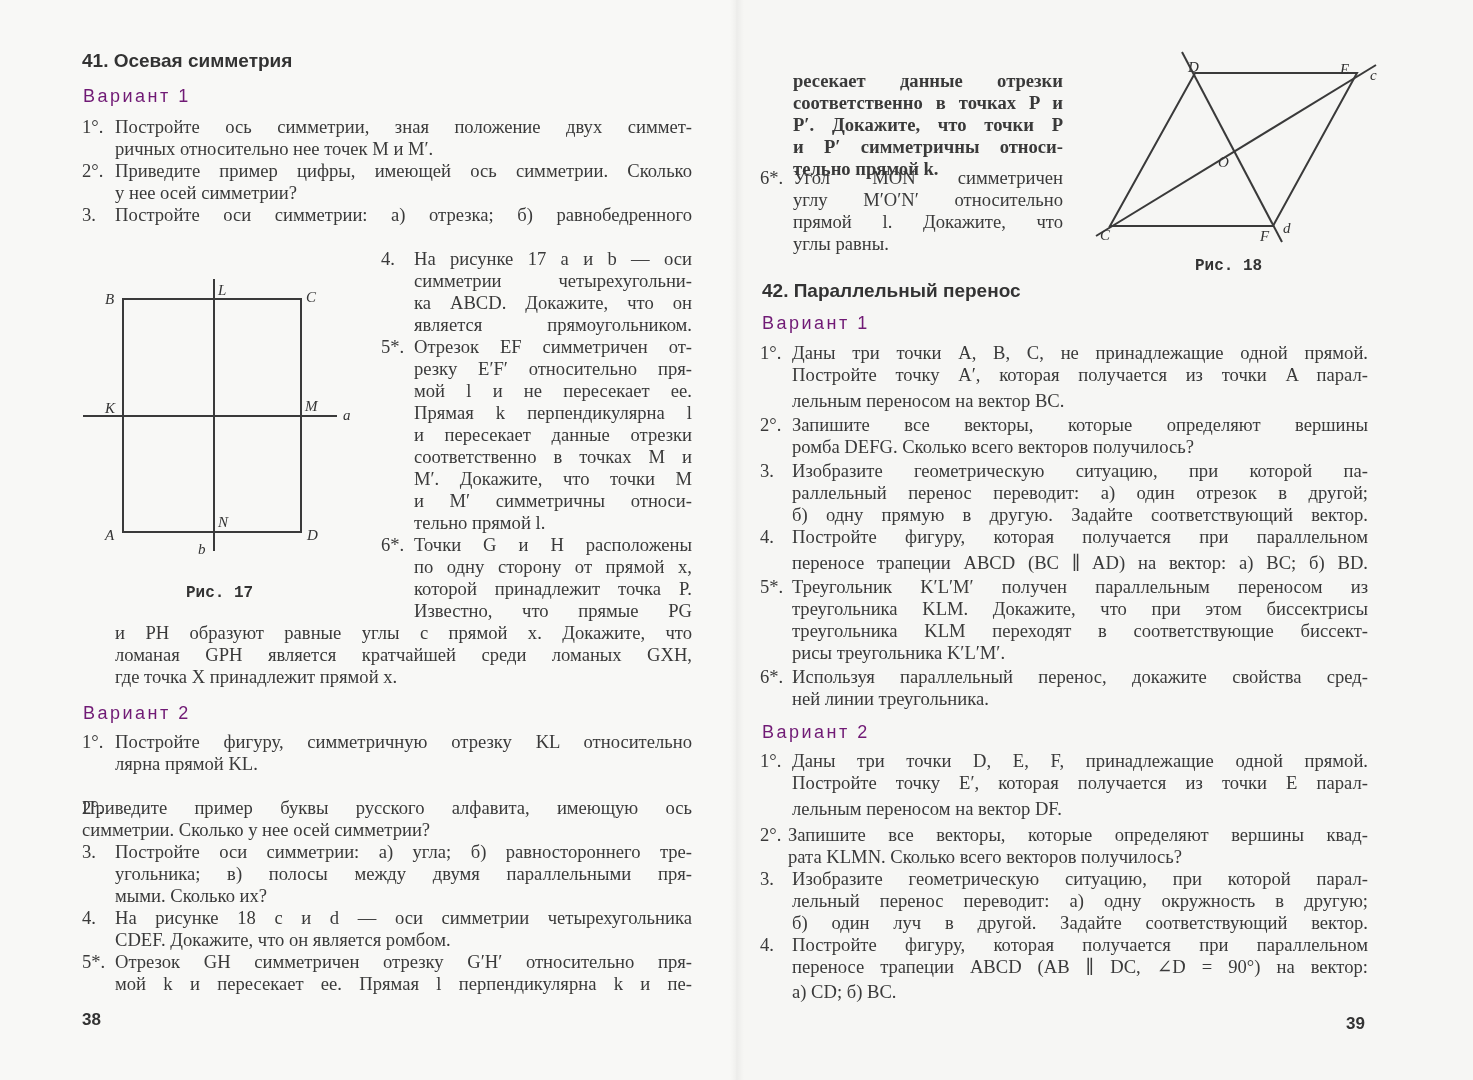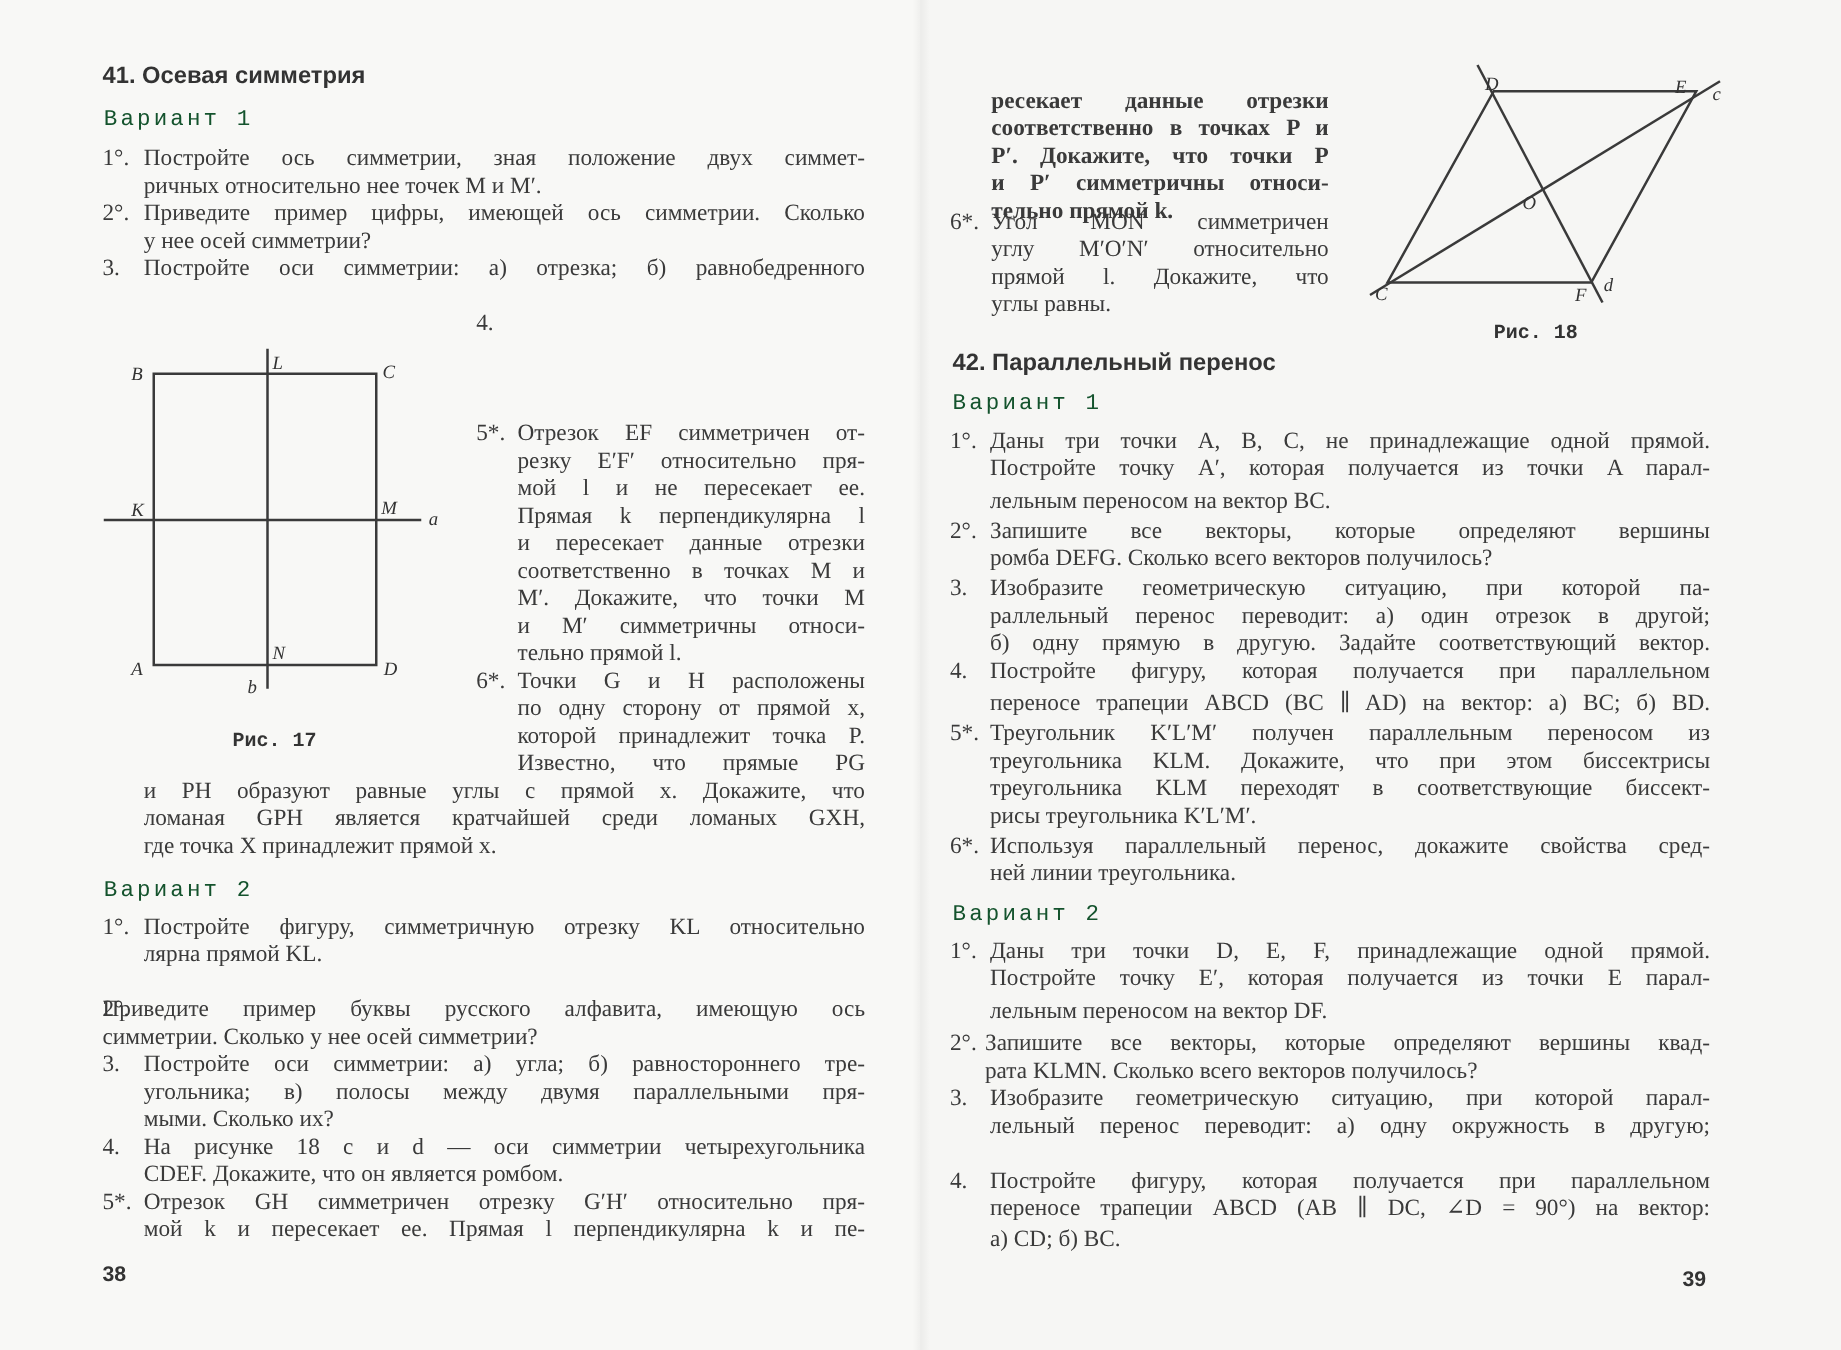--- a/index.html
+++ b/index.html
@@ -14,22 +14,22 @@
   .page-left { left:0; width:736px; background:#f8f8f6; }
   .page-right { left:736px; width:737px; background:#f6f6f4; }
   .gutter { position:absolute; left:730px; top:0; width:14px; height:1080px;
     background:linear-gradient(to right, rgba(0,0,0,0) 0%, rgba(0,0,0,0.04) 50%, rgba(0,0,0,0) 100%); }
 
   .section-title {
     position:absolute; font-family:"Liberation Sans","DejaVu Sans",sans-serif;
     font-weight:bold; font-size:19px; color:#333;
   }
   .variant {
-    position:absolute; font-family:Liberation Mono, monospace;
-    font-size:18px; letter-spacing:2.5px; color:#14532d;
+    position:absolute; font-family:Liberation Sans, sans-serif;
+    font-size:18px; letter-spacing:2.5px; color:#701a75;
   }
   .task { position:absolute; font-size:18.6px; line-height:22px; color:#3a3a3a; text-align:justify; }
   .task .num { position:absolute; left:0; top:0; }
   .task .line { display:block; white-space:nowrap; text-align:justify; text-align-last:justify; }
   .task .line.last { text-align-last:left; }
 
   .fig-caption { position:absolute; font-family:Liberation Mono, monospace;
     font-weight:bold; font-size:16px; color:#333; }
   .pagenum { position:absolute; font-family:"Liberation Sans","DejaVu Sans",sans-serif;
     font-weight:bold; font-size:17px; color:#333; }
@@ -82,20 +82,26 @@
   <text x="268" y="150">a</text>
   <text x="143" y="257">N</text>
   <text x="30" y="270">A</text>
   <text x="232" y="270">D</text>
   <text x="123" y="284">b</text>
 </svg>
 <div class="fig-caption" style="left:186px; top:584px;">Рис. 17</div>
 
 <div class="task" style="left:381px; top:248px; width:311px;">
   <span class="num">4.</span>
+  <div style="margin-left:33px;">
+    <span class="line">На рисунке 17 a и b — оси</span>
+    <span class="line">симметрии четырехугольни-</span>
+    <span class="line">ка ABCD. Докажите, что он</span>
+    <span class="line">является прямоугольником.</span>
+  </div>
 </div>
 
 <div class="task" style="left:381px; top:336px; width:311px;">
   <span class="num">5*.</span>
   <div style="margin-left:33px;">
     <span class="line">Отрезок EF симметричен от-</span>
     <span class="line">резку E′F′ относительно пря-</span>
     <span class="line">мой l и не пересекает ее.</span>
     <span class="line">Прямая k перпендикулярна l</span>
     <span class="line">и пересекает данные отрезки</span>
@@ -260,20 +266,21 @@
   <div style="margin-left:28px;">
     <span class="line">Запишите все векторы, которые определяют вершины квад-</span>
     <span class="line last">рата KLMN. Сколько всего векторов получилось?</span>
   </div>
 </div>
 <div class="task" style="left:760px; top:868px; width:608px;">
   <span class="num">3.</span>
   <div style="margin-left:32px;">
     <span class="line">Изобразите геометрическую ситуацию, при которой парал-</span>
     <span class="line">лельный перенос переводит: а) одну окружность в другую;</span>
+    <span class="line">б) один луч в другой. Задайте соответствующий вектор.</span>
   </div>
 </div>
 <div class="task" style="left:760px; top:934px; width:608px;">
   <span class="num">4.</span>
   <div style="margin-left:32px;">
     <span class="line">Постройте фигуру, которая получается при параллельном</span>
     <span class="line">переносе трапеции ABCD (AB ∥ DC, ∠D = 90°) на вектор:</span>
     <span class="line last" style="margin-top:3px;">а) CD; б) BC.</span>
   </div>
 </div>

